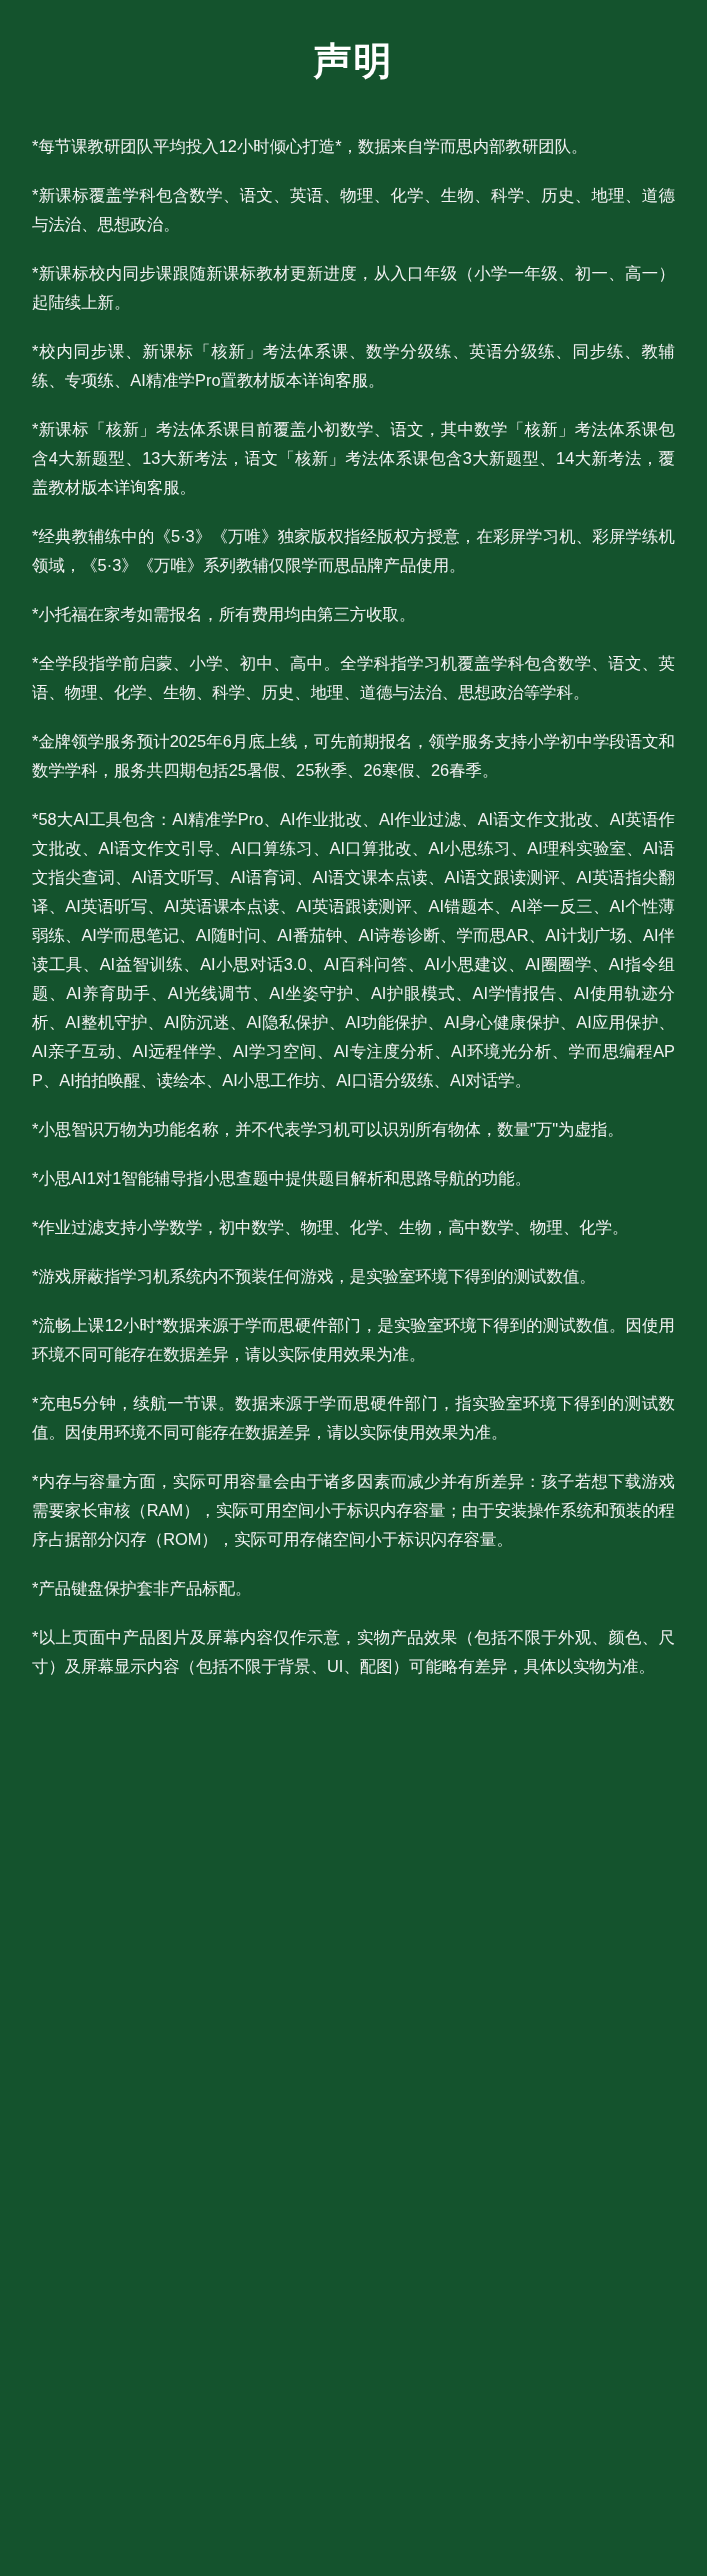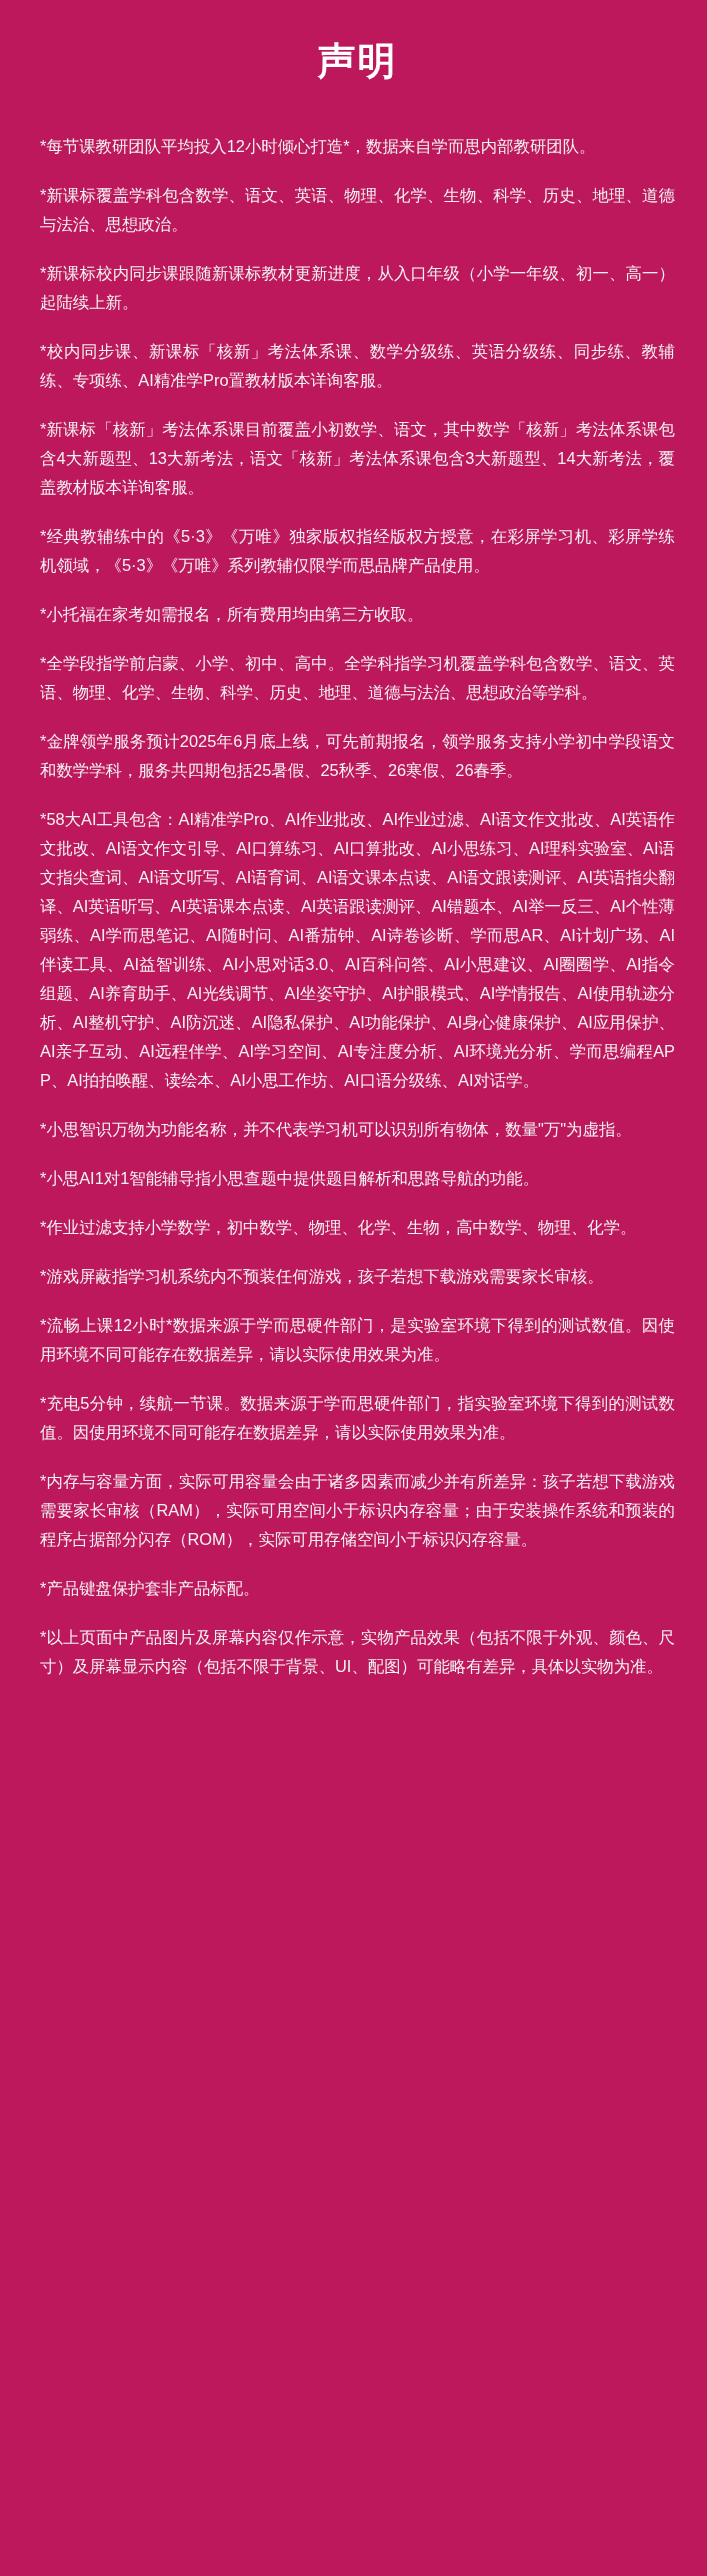--- a/index.html
+++ b/index.html
@@ -12,22 +12,22 @@
     width: 707px;
     min-height: 2576px;
     background: #202020;
     font-family: "Liberation Sans", sans-serif;
     color: #ffffff;
     -webkit-font-smoothing: antialiased;
   }
   .page {
     width: 707px;
     min-height: 2576px;
-    background: #be185d;
-    padding: 0 0 57px 8px;
+    background: #14532d;
+    padding: 0 0 57px 0;
   }
   .title {
     text-align: center;
     font-size: 38px;
     font-weight: bold;
     letter-spacing: 1.9px;
     color: #ffffff;
     padding-top: 36px;
     padding-bottom: 41px;
     font-family: "Liberation Sans", sans-serif;
@@ -63,21 +63,21 @@
     <p class="para">*校内同步课、新课标「核新」考法体系课、数学分级练、英语分级练、同步练、教辅练、专项练、AI精准学Pro置教材版本详询客服。</p>
     <p class="para">*新课标「核新」考法体系课目前覆盖小初数学、语文，其中数学「核新」考法体系课包含4大新题型、13大新考法，语文「核新」考法体系课包含3大新题型、14大新考法，覆盖教材版本详询客服。</p>
     <p class="para">*经典教辅练中的《5·3》《万唯》独家版权指经版权方授意，在彩屏学习机、彩屏学练机领域，《5·3》《万唯》系列教辅仅限学而思品牌产品使用。</p>
     <p class="para">*小托福在家考如需报名，所有费用均由第三方收取。</p>
     <p class="para">*全学段指学前启蒙、小学、初中、高中。全学科指学习机覆盖学科包含数学、语文、英语、物理、化学、生物、科学、历史、地理、道德与法治、思想政治等学科。</p>
     <p class="para">*金牌领学服务预计2025年6月底上线，可先前期报名，领学服务支持小学初中学段语文和数学学科，服务共四期包括25暑假、25秋季、26寒假、26春季。</p>
     <p class="para">*58大AI工具包含：AI精准学Pro、AI作业批改、AI作业过滤、AI语文作文批改、AI英语作文批改、AI语文作文引导、AI口算练习、AI口算批改、AI小思练习、AI理科实验室、AI语文指尖查词、AI语文听写、AI语育词、AI语文课本点读、AI语文跟读测评、AI英语指尖翻译、AI英语听写、AI英语课本点读、AI英语跟读测评、AI错题本、AI举一反三、AI个性薄弱练、AI学而思笔记、AI随时问、AI番茄钟、AI诗卷诊断、学而思AR、AI计划广场、AI伴读工具、AI益智训练、AI小思对话3.0、AI百科问答、AI小思建议、AI圈圈学、AI指令组题、AI养育助手、AI光线调节、AI坐姿守护、AI护眼模式、AI学情报告、AI使用轨迹分析、AI整机守护、AI防沉迷、AI隐私保护、AI功能保护、AI身心健康保护、AI应用保护、AI亲子互动、AI远程伴学、AI学习空间、AI专注度分析、AI环境光分析、学而思编程APP、AI拍拍唤醒、读绘本、AI小思工作坊、AI口语分级练、AI对话学。</p>
     <p class="para">*小思智识万物为功能名称，并不代表学习机可以识别所有物体，数量"万"为虚指。</p>
     <p class="para">*小思AI1对1智能辅导指小思查题中提供题目解析和思路导航的功能。</p>
     <p class="para">*作业过滤支持小学数学，初中数学、物理、化学、生物，高中数学、物理、化学。</p>
-    <p class="para">*游戏屏蔽指学习机系统内不预装任何游戏，孩子若想下载游戏需要家长审核。</p>
+    <p class="para">*游戏屏蔽指学习机系统内不预装任何游戏，是实验室环境下得到的测试数值。</p>
     <p class="para">*流畅上课12小时*数据来源于学而思硬件部门，是实验室环境下得到的测试数值。因使用环境不同可能存在数据差异，请以实际使用效果为准。</p>
     <p class="para">*充电5分钟，续航一节课。数据来源于学而思硬件部门，指实验室环境下得到的测试数值。因使用环境不同可能存在数据差异，请以实际使用效果为准。</p>
     <p class="para">*内存与容量方面，实际可用容量会由于诸多因素而减少并有所差异：孩子若想下载游戏需要家长审核（RAM），实际可用空间小于标识内存容量；由于安装操作系统和预装的程序占据部分闪存（ROM），实际可用存储空间小于标识闪存容量。</p>
     <p class="para">*产品键盘保护套非产品标配。</p>
     <p class="para">*以上页面中产品图片及屏幕内容仅作示意，实物产品效果（包括不限于外观、颜色、尺寸）及屏幕显示内容（包括不限于背景、UI、配图）可能略有差异，具体以实物为准。</p>
   </div>
 
 </div>
 
 

